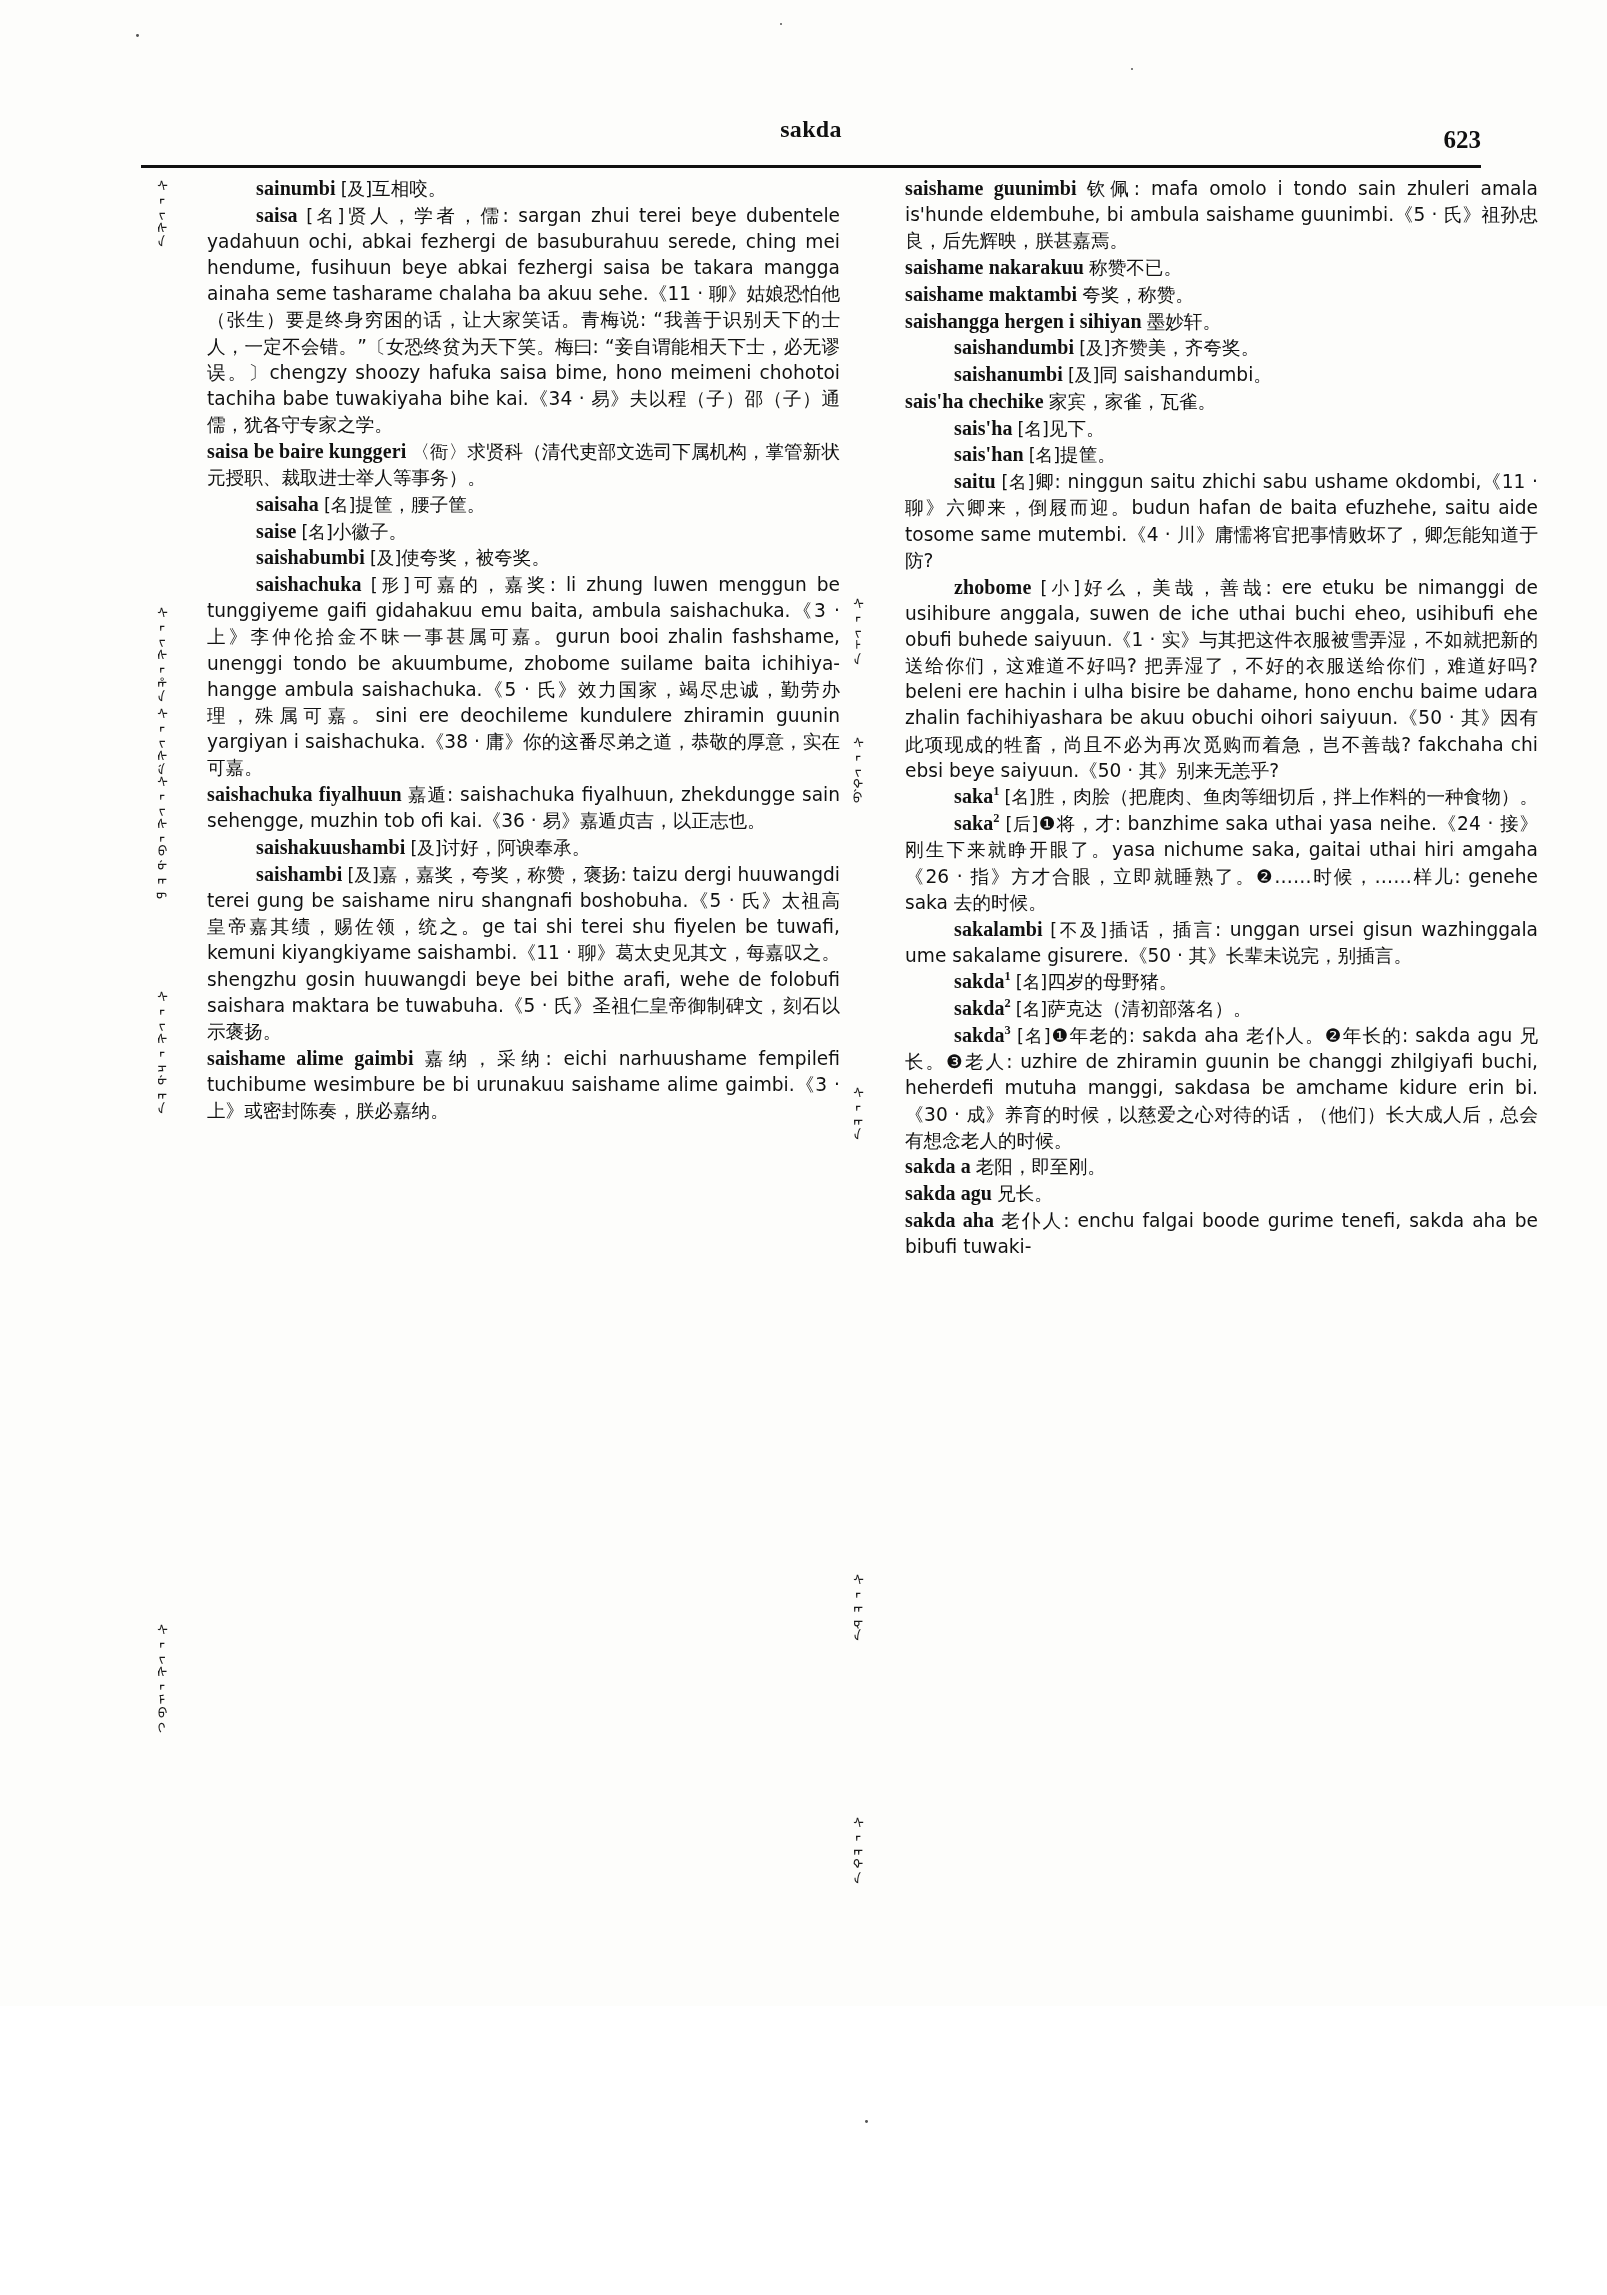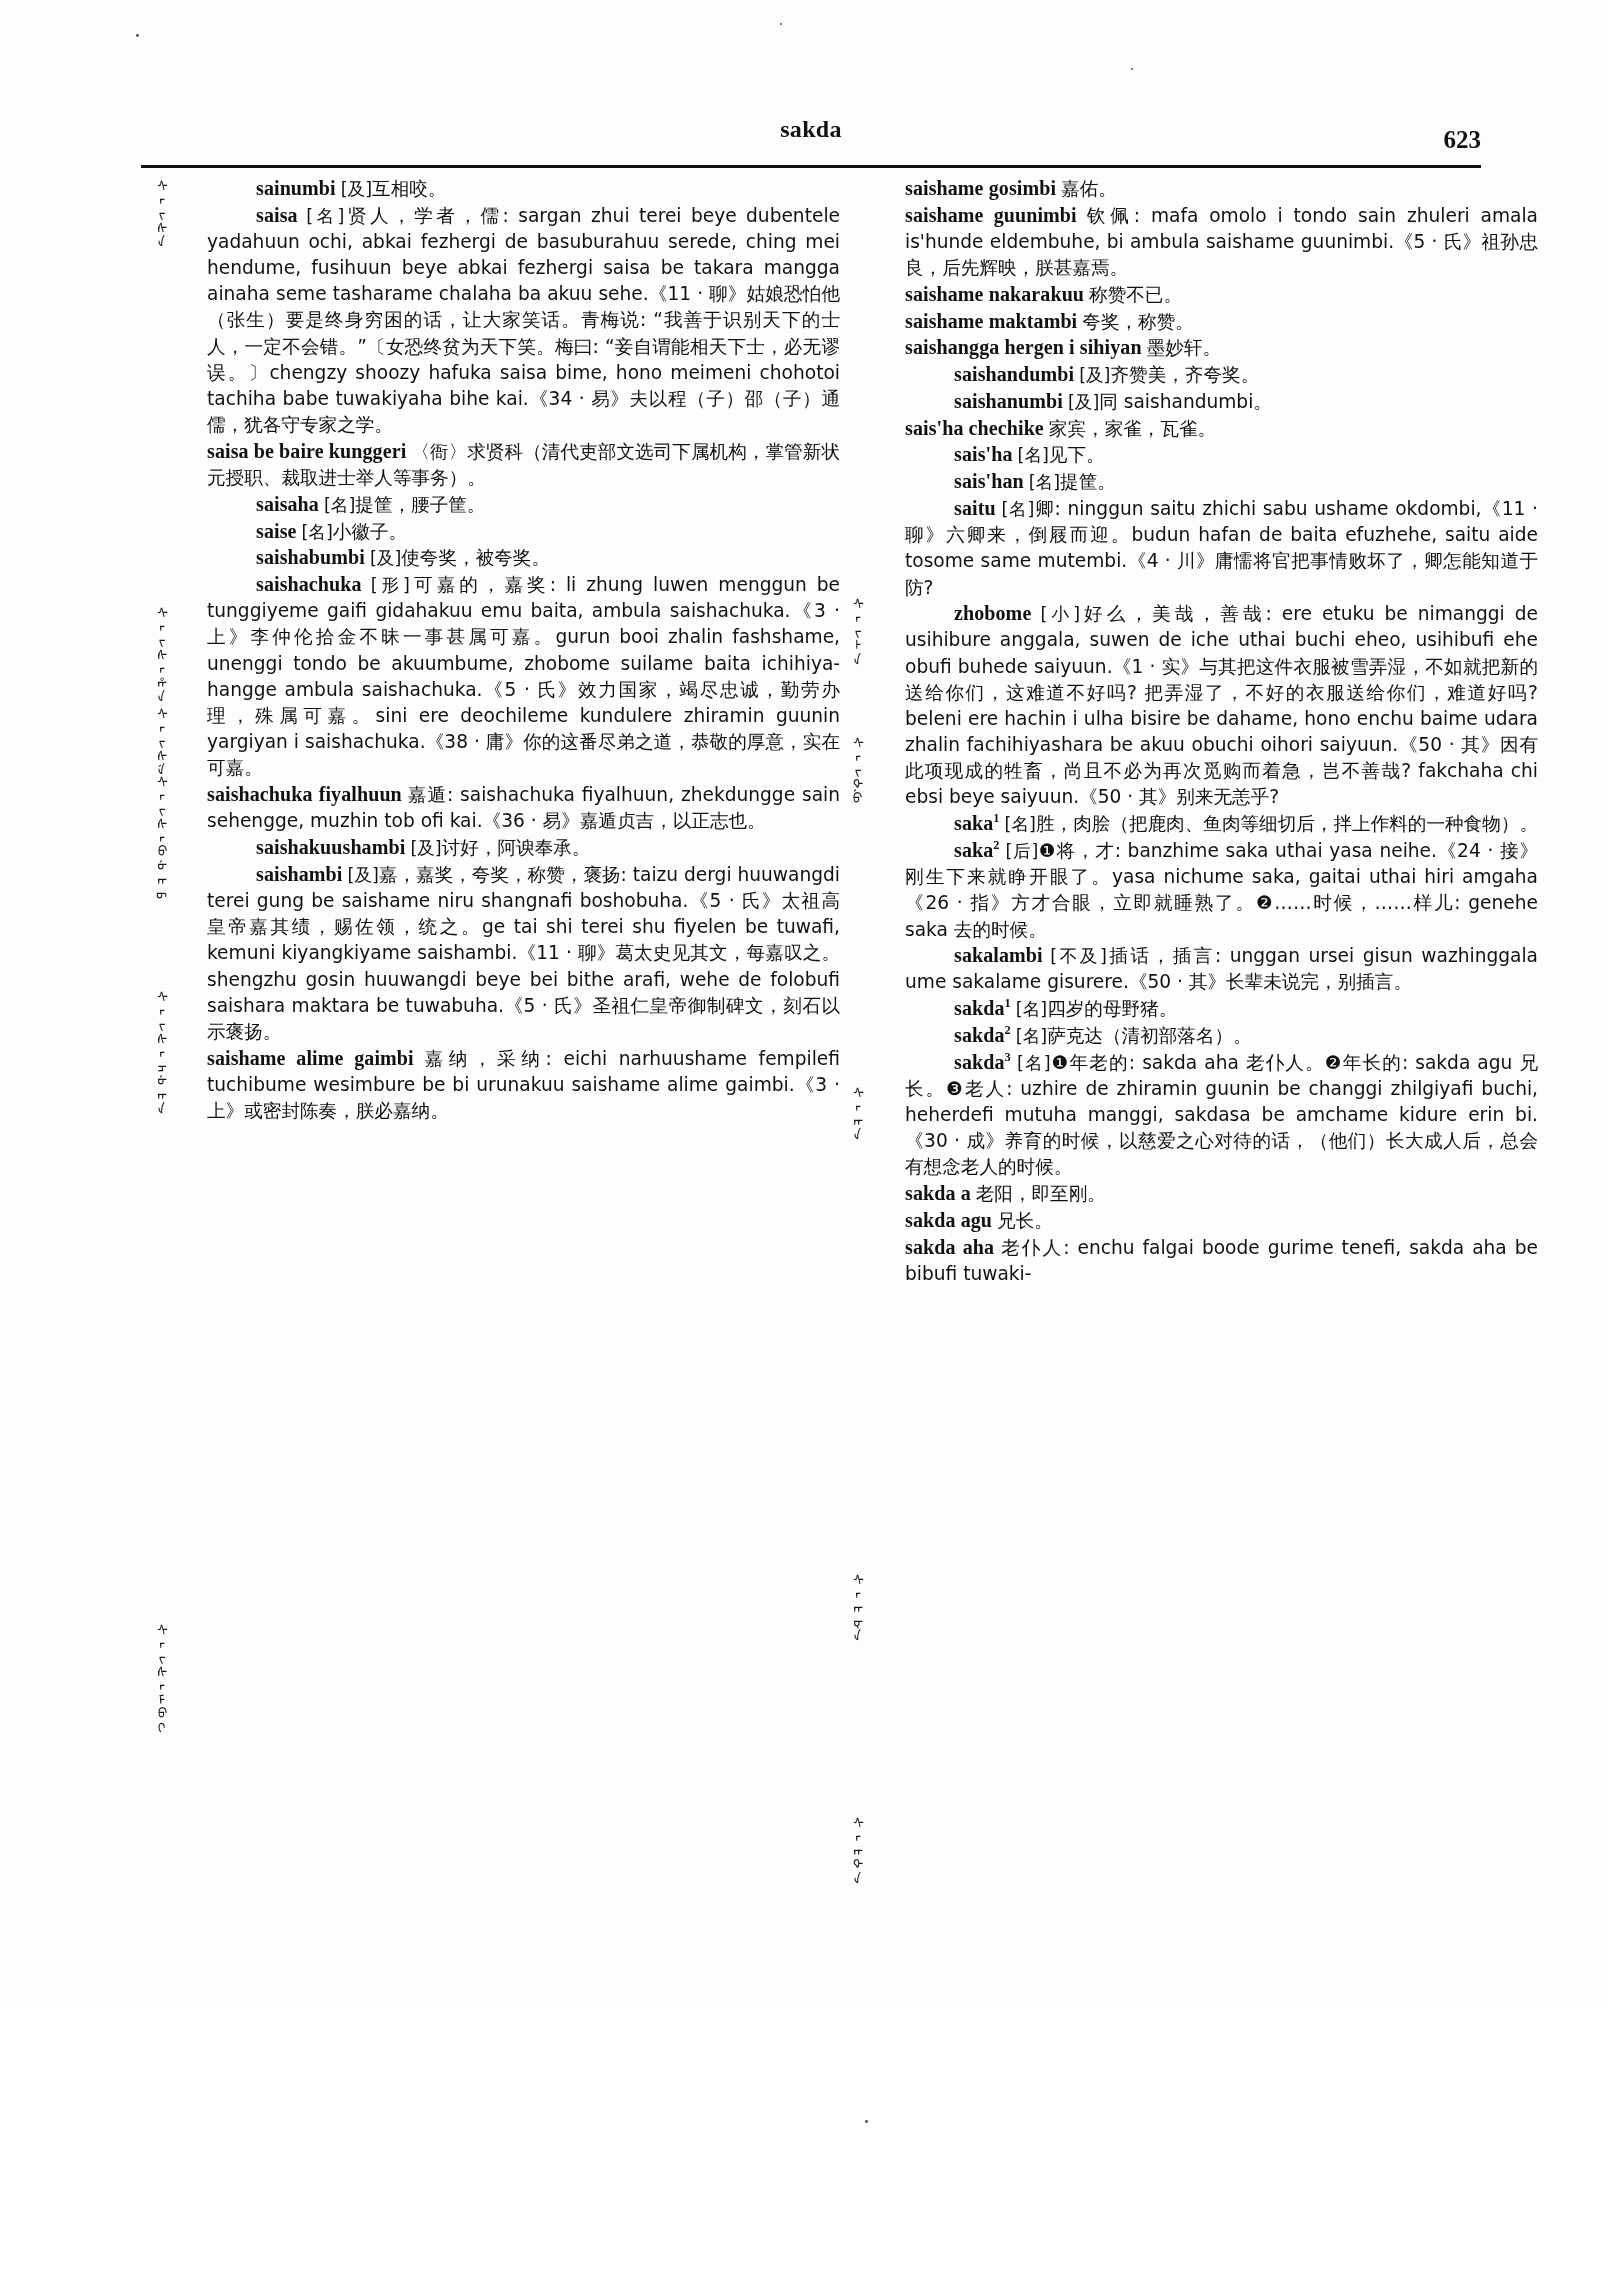--- a/index.html
+++ b/index.html
@@ -211,24 +211,20 @@
 
     <p class="entry hang">
       <span class="hw">saishame alime gaimbi</span>
       <span class="cn">嘉纳，采纳: eichi narhuushame fempilefi tuchibume wesimbure be bi urunakuu saishame alime gaimbi.《3 · 上》或密封陈奏，朕必嘉纳。</span>
     </p>
 
   </div>
 
   <div class="col col-right">
 
-    <p class="entry hang">
-      <span class="hw">saishame gosimbi</span>
-      <span class="cn">嘉佑。</span>
-    </p>
 
     <p class="entry hang">
       <span class="hw">saishame guunimbi</span>
       <span class="cn">钦佩: mafa omolo i tondo sain zhuleri amala is'hunde eldembuhe, bi ambula saishame guunimbi.《5 · 氏》祖孙忠良，后先辉映，朕甚嘉焉。</span>
     </p>
 
     <p class="entry hang">
       <span class="hw">saishame nakarakuu</span>
       <span class="cn">称赞不已。</span>
     </p>

